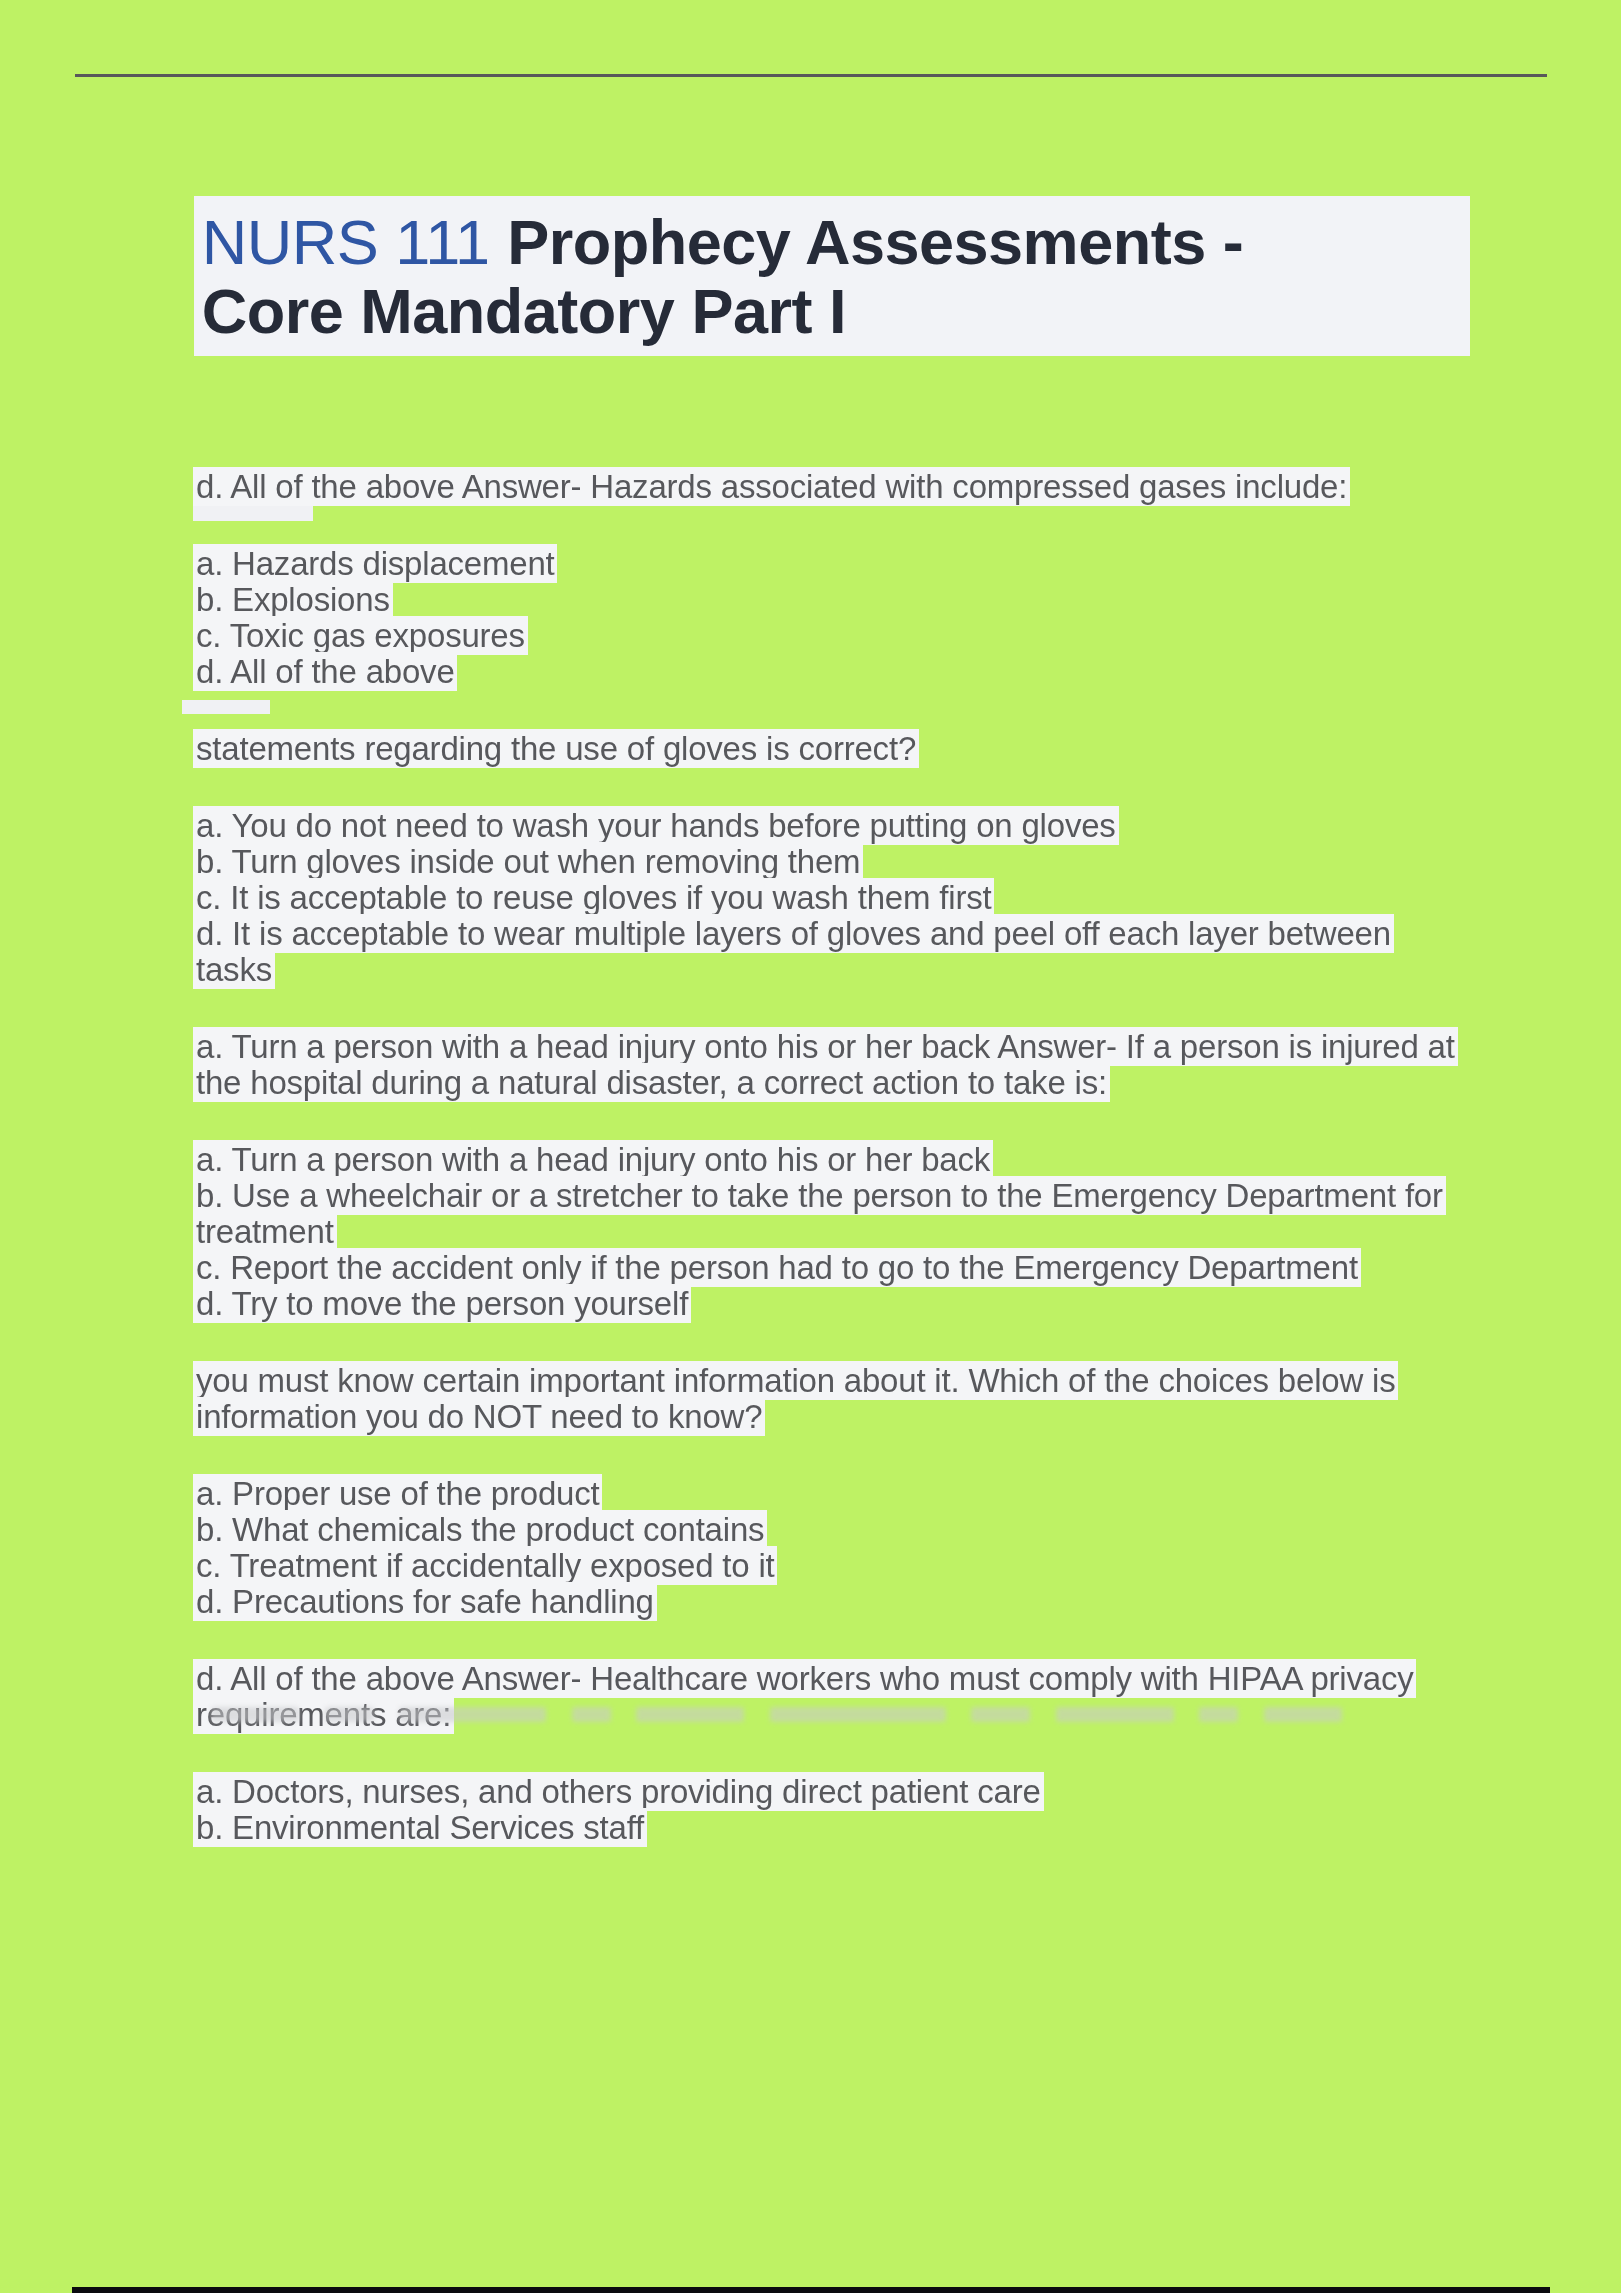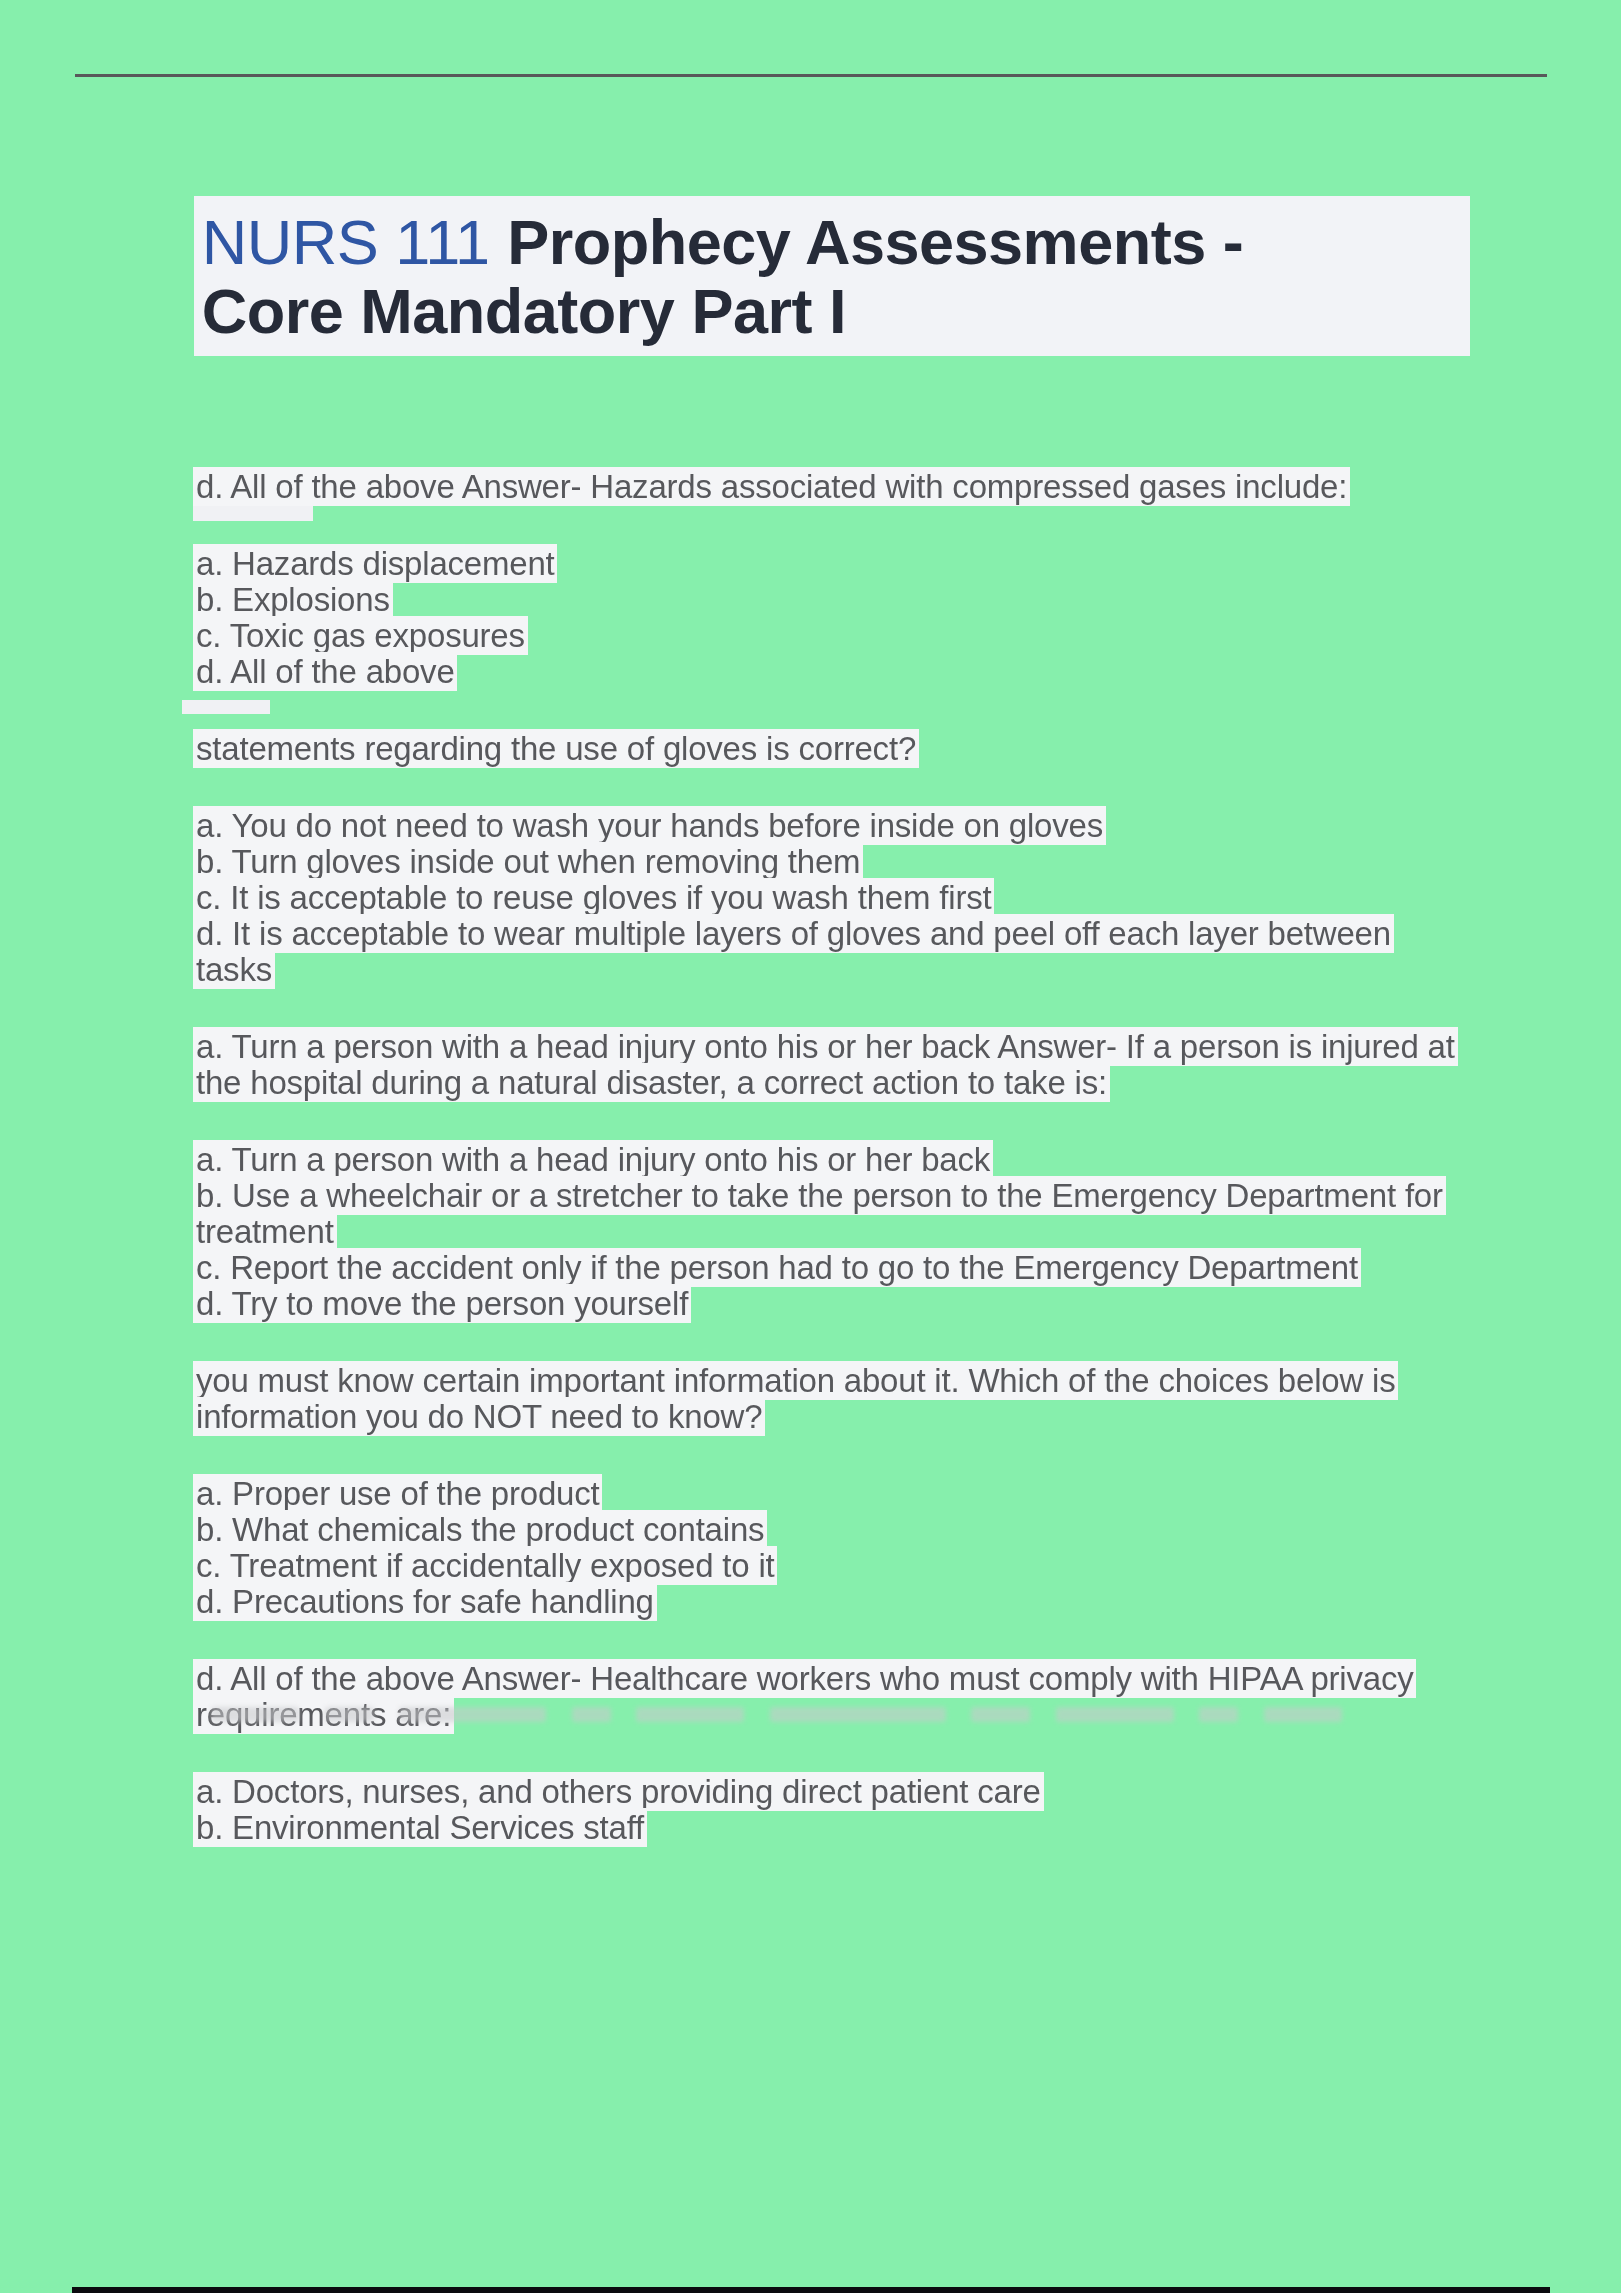--- a/index.html
+++ b/index.html
@@ -8,21 +8,21 @@
     --body_text:#57585c;
     --line_highlight:#f4f5f7;
     --title_highlight:#f2f3f7;
     --rule:#58585a;
     --footer_bar:#0b0b0f;
   }
   html,body{margin:0;padding:0;background:#ffffff;}
   .page{
     position:relative;
     width:1621px;height:2294px;
-    background:#86efac;
+    background:#bef264;
     overflow:hidden;
     font-family:"Liberation Sans", sans-serif;
   }
   .top-rule{
     position:absolute;
     left:75px;top:74px;
     width:1472px;height:2.9px;
     background:var(--rule);
   }
   .title-block{
@@ -107,21 +107,21 @@
       <div class="para">
         <div class="t-line"><span>a. Hazards displacement</span></div>
         <div class="t-line"><span>b. Explosions</span></div>
         <div class="t-line"><span>c. Toxic gas exposures</span></div>
         <div class="t-line"><span>d. All of the above</span></div>
       </div>
       <div class="para">
         <div class="t-line"><span>statements regarding the use of gloves is correct?</span></div>
       </div>
       <div class="para">
-        <div class="t-line"><span>a. You do not need to wash your hands before inside on gloves</span></div>
+        <div class="t-line"><span>a. You do not need to wash your hands before putting on gloves</span></div>
         <div class="t-line"><span>b. Turn gloves inside out when removing them</span></div>
         <div class="t-line"><span>c. It is acceptable to reuse gloves if you wash them first</span></div>
         <div class="t-line"><span>d. It is acceptable to wear multiple layers of gloves and peel off each layer between</span></div>
         <div class="t-line"><span>tasks</span></div>
       </div>
       <div class="para">
         <div class="t-line"><span>a. Turn a person with a head injury onto his or her back Answer- If a person is injured at</span></div>
         <div class="t-line"><span>the hospital during a natural disaster, a correct action to take is:</span></div>
       </div>
       <div class="para">

